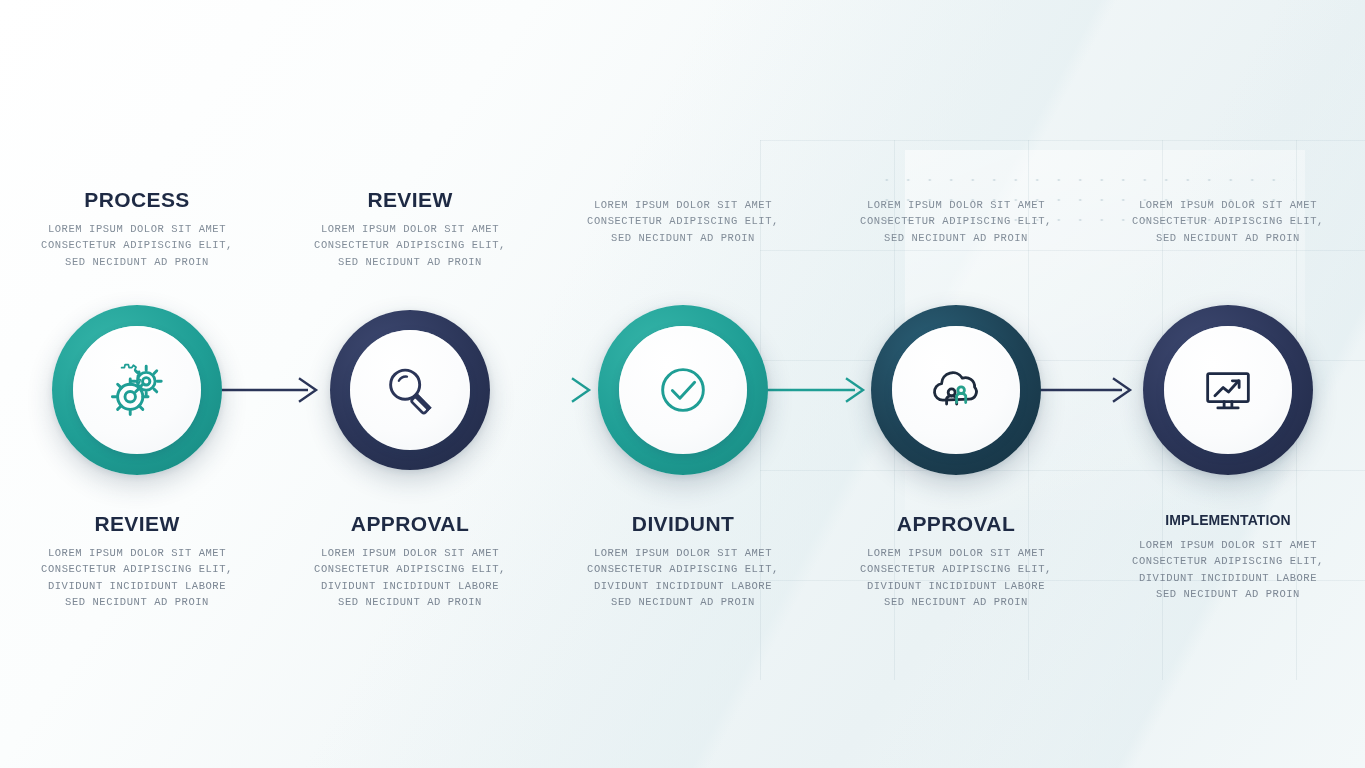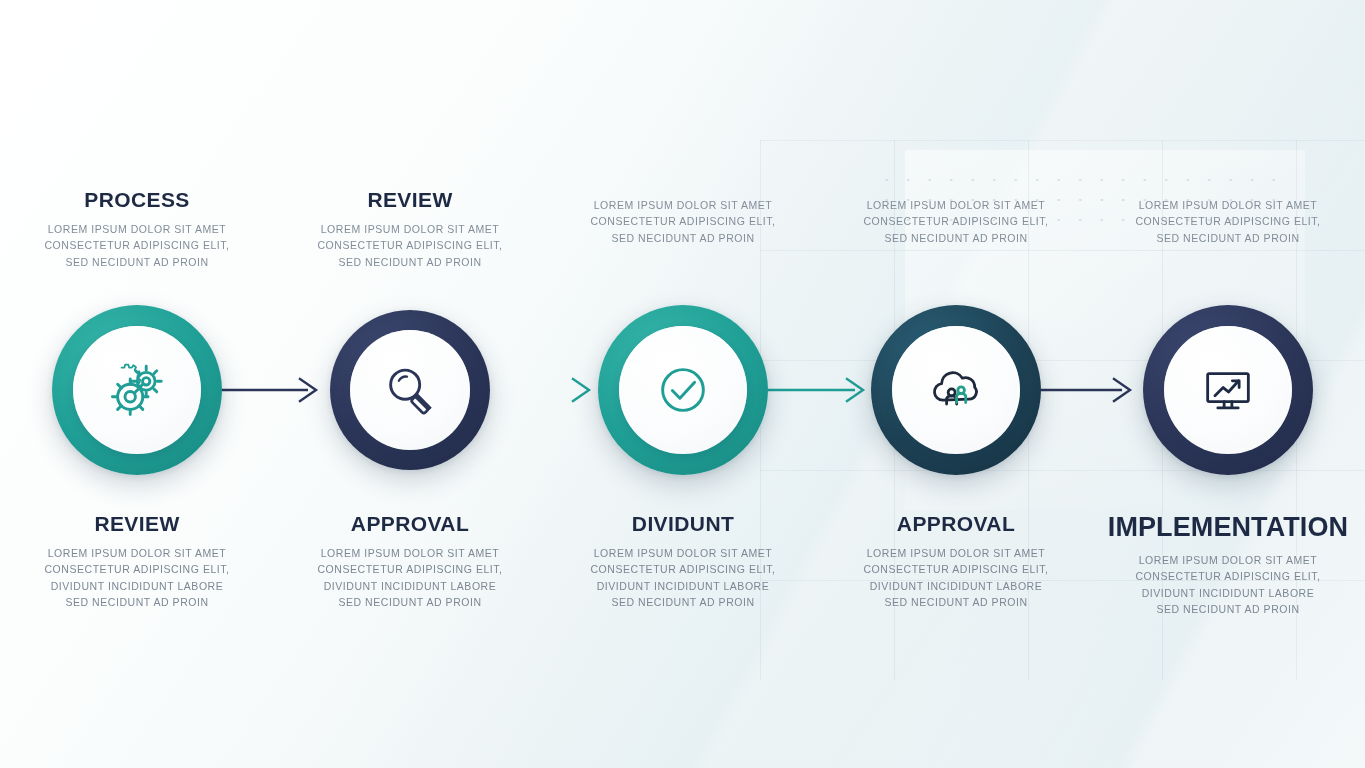--- a/index.html
+++ b/index.html
@@ -122,36 +122,36 @@
 
   .block-title {
     font-size: 21px;
     font-weight: bold;
     letter-spacing: 0.4px;
     color: #1e2a44;
     margin-bottom: 9px;
     white-space: nowrap;
   }
 
-  .block-title.wide { font-size: 27px; letter-spacing: 0.1px; }
+  .block-title.wide { font-size: 14px; letter-spacing: 0.1px; }
 
   .block-body {
     font-size: 10.5px;
     line-height: 1.55;
     letter-spacing: 0.55px;
     color: #7c8794;
     text-transform: uppercase;
   }
 
   .block-body span { display: block; }
 
   .block.top .block-body { color: #828d99; }
 
   
-  .block-body { filter: blur(0.22px); }
+  .block-body { filter: blur(0.22px); font-family: Liberation Mono, monospace; }
   .block-title { filter: blur(0.12px); }
 
   
   .connector {
     position: absolute;
     top: 390px;
     height: 24px;
     transform: translateY(-50%);
   }
   .connector svg { display: block; overflow: visible; }

